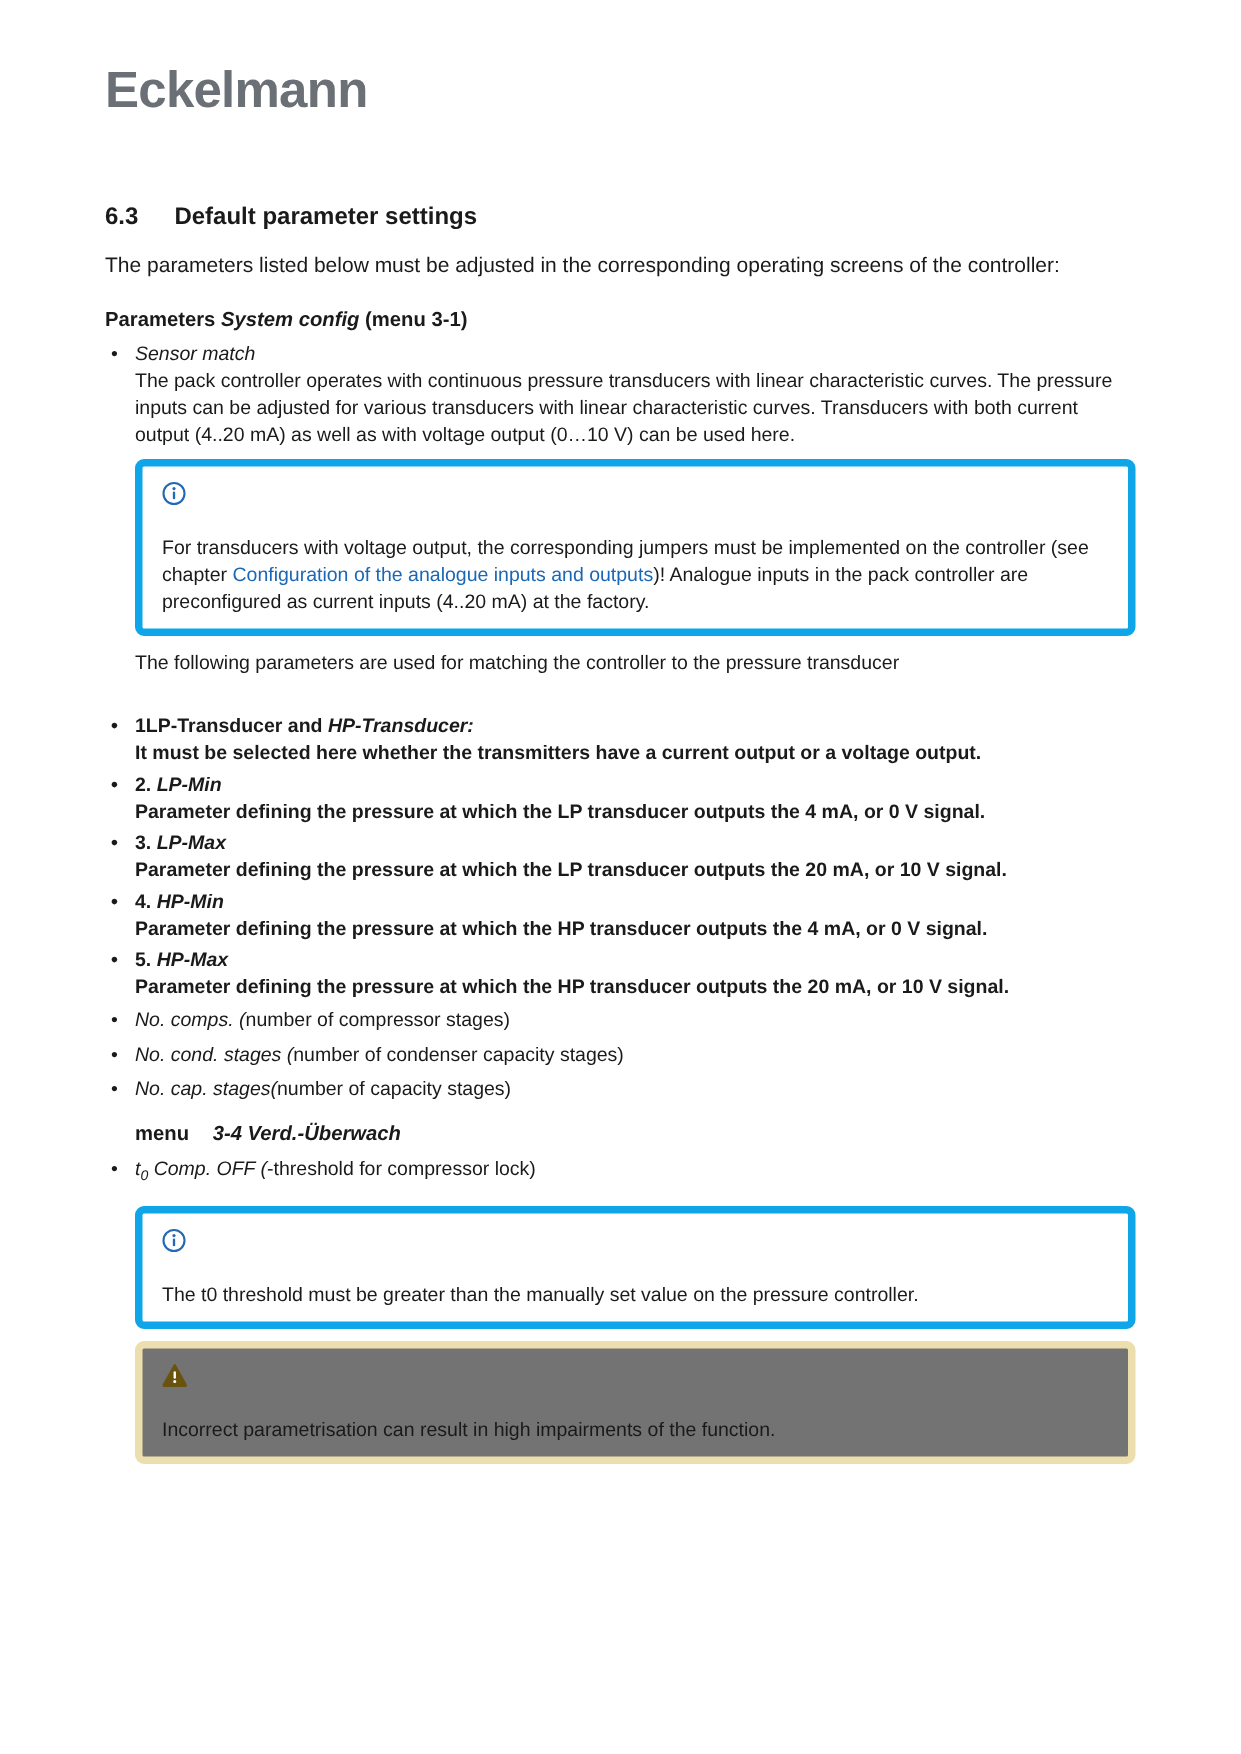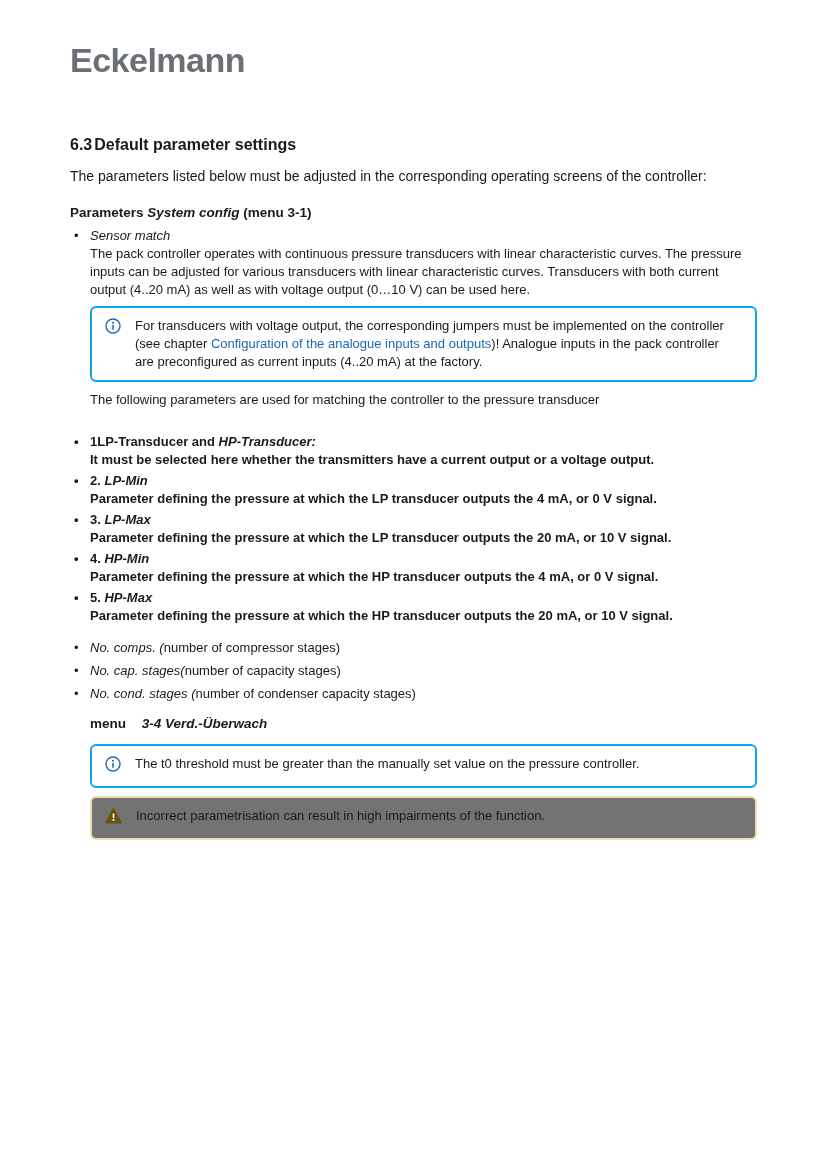--- a/index.html
+++ b/index.html
@@ -18,21 +18,21 @@
     letter-spacing:-0.5px;
     color:#6b7077;
     line-height:36px;
   }
   .main { margin:0 70px; }
   .section-title {
     margin-top:57px;
     font-size:16px;
     font-weight:bold;
     display:flex;
-    gap:2px;
+    gap:24px;
     line-height:19px;
   }
   .intro { margin-top:13px; font-size:14px; line-height:18px; }
   .params-heading {
     margin-top:19px;
     font-size:13.5px;
     font-weight:bold;
     line-height:18px;
   }
   .params-heading .it { font-style:italic; }
@@ -49,38 +49,39 @@
     font-size:13px;
   }
   .bullet .title-it { font-style:italic; }
   .mt5 { margin-top:5px; }
   .note {
     margin-left:20px;
     margin-top:7px;
     display:flex;
     align-items:flex-start;
     gap:14px;
-    border:2px solid #0ea5e9;
+    border:5px solid #0ea5e9;
     border-radius:6px;
     background:#ffffff;
     padding:9px 14px 9px 13px;
     font-size:13px;
     line-height:18px;
     box-sizing:border-box;
+    flex-direction:column;
   }
   .note .icon { flex:0 0 auto; margin-top:1px; }
   .note.warn {
     background:#737373;
     border-color:#ecdfad;
   }
   .link { color:#1a67b5; cursor:pointer; text-decoration:none; }
   .following { margin-top:9px; margin-left:20px; font-size:13px; line-height:18px; }
   .list2 { margin-top:24px; }
   .list2 .bullet { margin-bottom:3px;font-weight:bold; }
-  .list3 { margin-top:14px; }
+  .list3 { margin-top:4px; }
   .list3 .bullet { margin-bottom:5px; }
   .menu-heading {
     margin-left:20px;
     margin-top:12px;
     font-size:13.5px;
     font-weight:bold;
     line-height:18px;
   }
   .menu-heading .it { font-style:italic;margin-left:12px; }
   sub { font-size:0.72em; }
@@ -150,26 +151,27 @@
         <div>Parameter defining the pressure at which the HP transducer outputs the 4 mA, or 0 V signal.</div>
       </div>
       <div class="bullet">
         <div><span>5. </span><span class="title-it">HP-Max</span></div>
         <div>Parameter defining the pressure at which the HP transducer outputs the 20 mA, or 10 V signal.</div>
       </div>
     </div>
 
     <div class="list3">
       <div class="bullet"><span class="title-it">No. comps. (</span><span>number of compressor stages)</span></div>
+      <div class="bullet"><span class="title-it">No. cond. stages (</span><span>number of condenser capacity stages)</span></div>
       <div class="bullet"><span class="title-it">No. cap. stages(</span><span>number of capacity stages)</span></div>
-      <div class="bullet"><span class="title-it">No. cond. stages (</span><span>number of condenser capacity stages)</span></div>
     </div>
 
     <div class="menu-heading"><span>menu </span><span class="it">3-4 Verd.-Überwach</span></div>
 
+    <div class="bullet mt5"><span class="title-it">t</span><sub class="title-it">0</sub><span class="title-it"> Comp. OFF (</span><span>-threshold for compressor lock)</span></div>
 
     <div class="note" style="margin-top:11px;">
       <span class="icon">
         <svg width="16" height="16" viewBox="0 0 16 16">
           <circle cx="8" cy="8" r="7" fill="none" stroke="#2268b4" stroke-width="1.4"></circle>
           <circle cx="8" cy="4.7" r="1.05" fill="#2268b4"></circle>
           <rect x="7.22" y="6.7" width="1.56" height="5.2" rx="0.75" fill="#2268b4"></rect>
         </svg>
       </span>
       <span>The t0 threshold must be greater than the manually set value on the pressure controller.</span>

